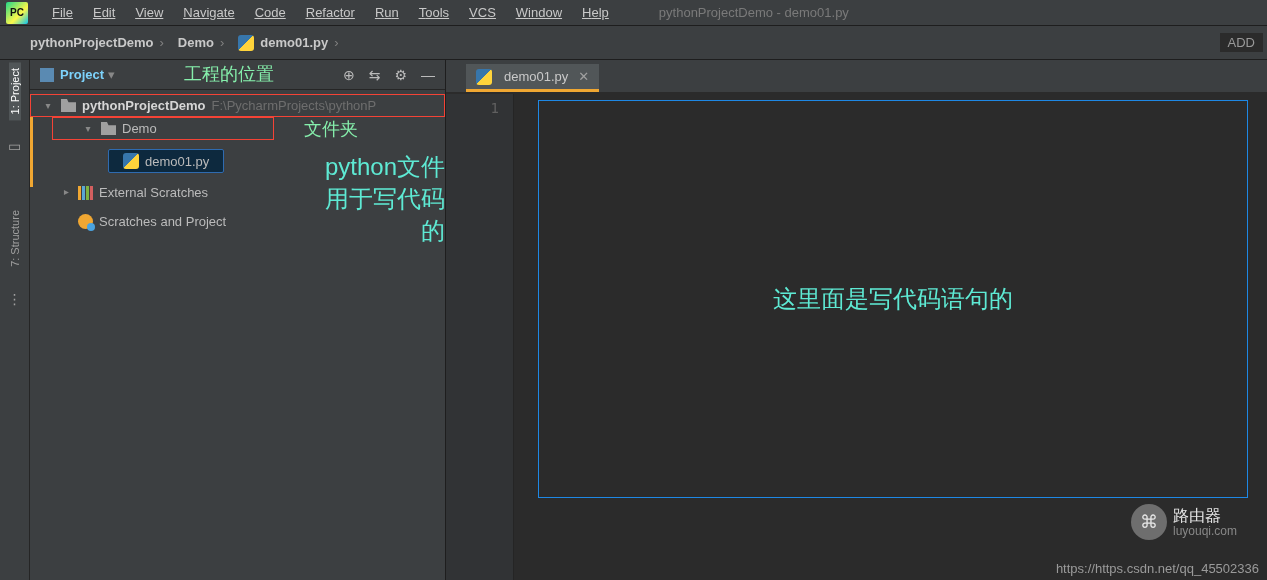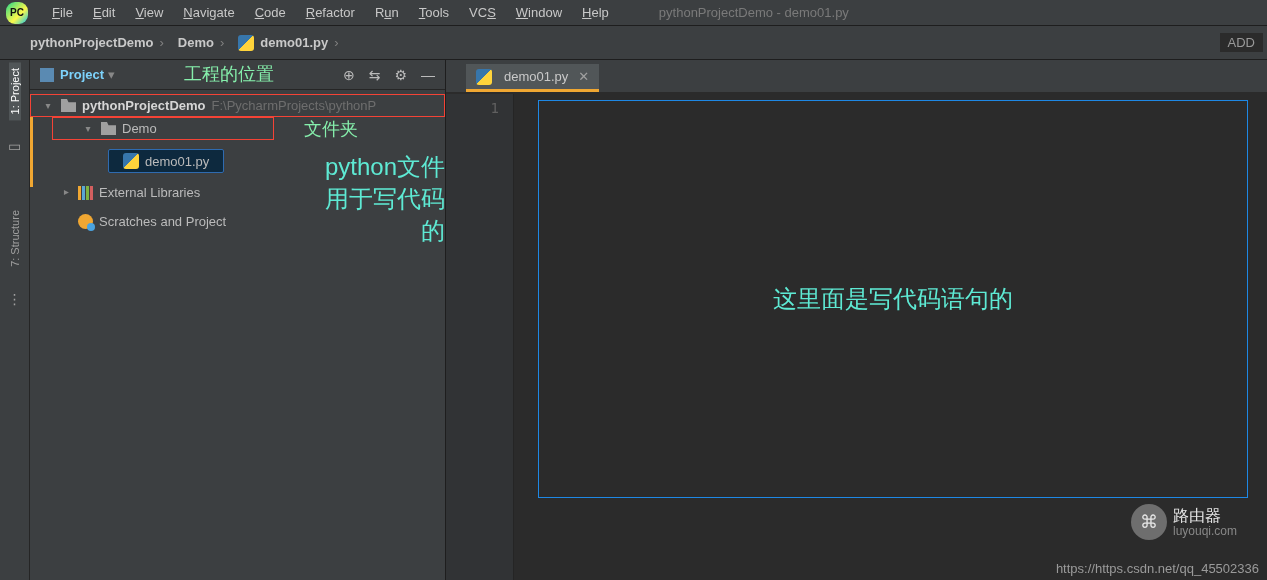--- a/index.html
+++ b/index.html
@@ -17,29 +17,30 @@
     display: flex;
     align-items: center;
     height: 26px;
     background: #3c3f41;
     padding: 0 6px;
     border-bottom: 1px solid #1e1e1e;
   }
   .pycharm-icon {
     width: 22px; height: 22px;
     background: linear-gradient(135deg,#21d789 0%,#fcf84a 60%,#07c3f2 100%);
-    border-radius: 9px;
+    border-radius: 2px;
     margin-right: 14px;
     display:flex;align-items:center;justify-content:center;
     font-size:10px;font-weight:bold;color:#111;
   }
   .menu-item {
     padding: 2px 10px;
     color: #c8c8c8;
     cursor: default;
+    text-decoration: underline;
   }
   .menu-item u { text-decoration: underline; }
   .title-text {
     margin-left: 40px;
     color: #7a7a7a;
   }
   .navbar {
     display: flex;
     align-items: center;
     height: 34px;
@@ -347,21 +348,21 @@
           <div class="selected" style="display:flex;align-items:center;padding:3px 14px;">
             <span class="py-ic"></span>
             <span>demo01.py</span>
           </div>
         </div>
         <div class="annotation ann-blue" style="left:274px;top:34px;">python文件用于写代码的</div>
       </div>
       <div class="tree-row child0" style="margin-top:6px;">
         <span class="toggle" style="transform:rotate(-90deg);">▾</span>
         <span class="lib-ic"></span>
-        <span>External Libraries</span>
+        <span>External Scratches</span>
       </div>
       <div class="tree-row child0" style="margin-top:8px;">
         <span style="width:14px"></span>
         <span class="scratch-ic"></span>
         <span>Scratches and Project</span>
       </div>
     </div>
   </div>
 
   <div class="editor-area">

